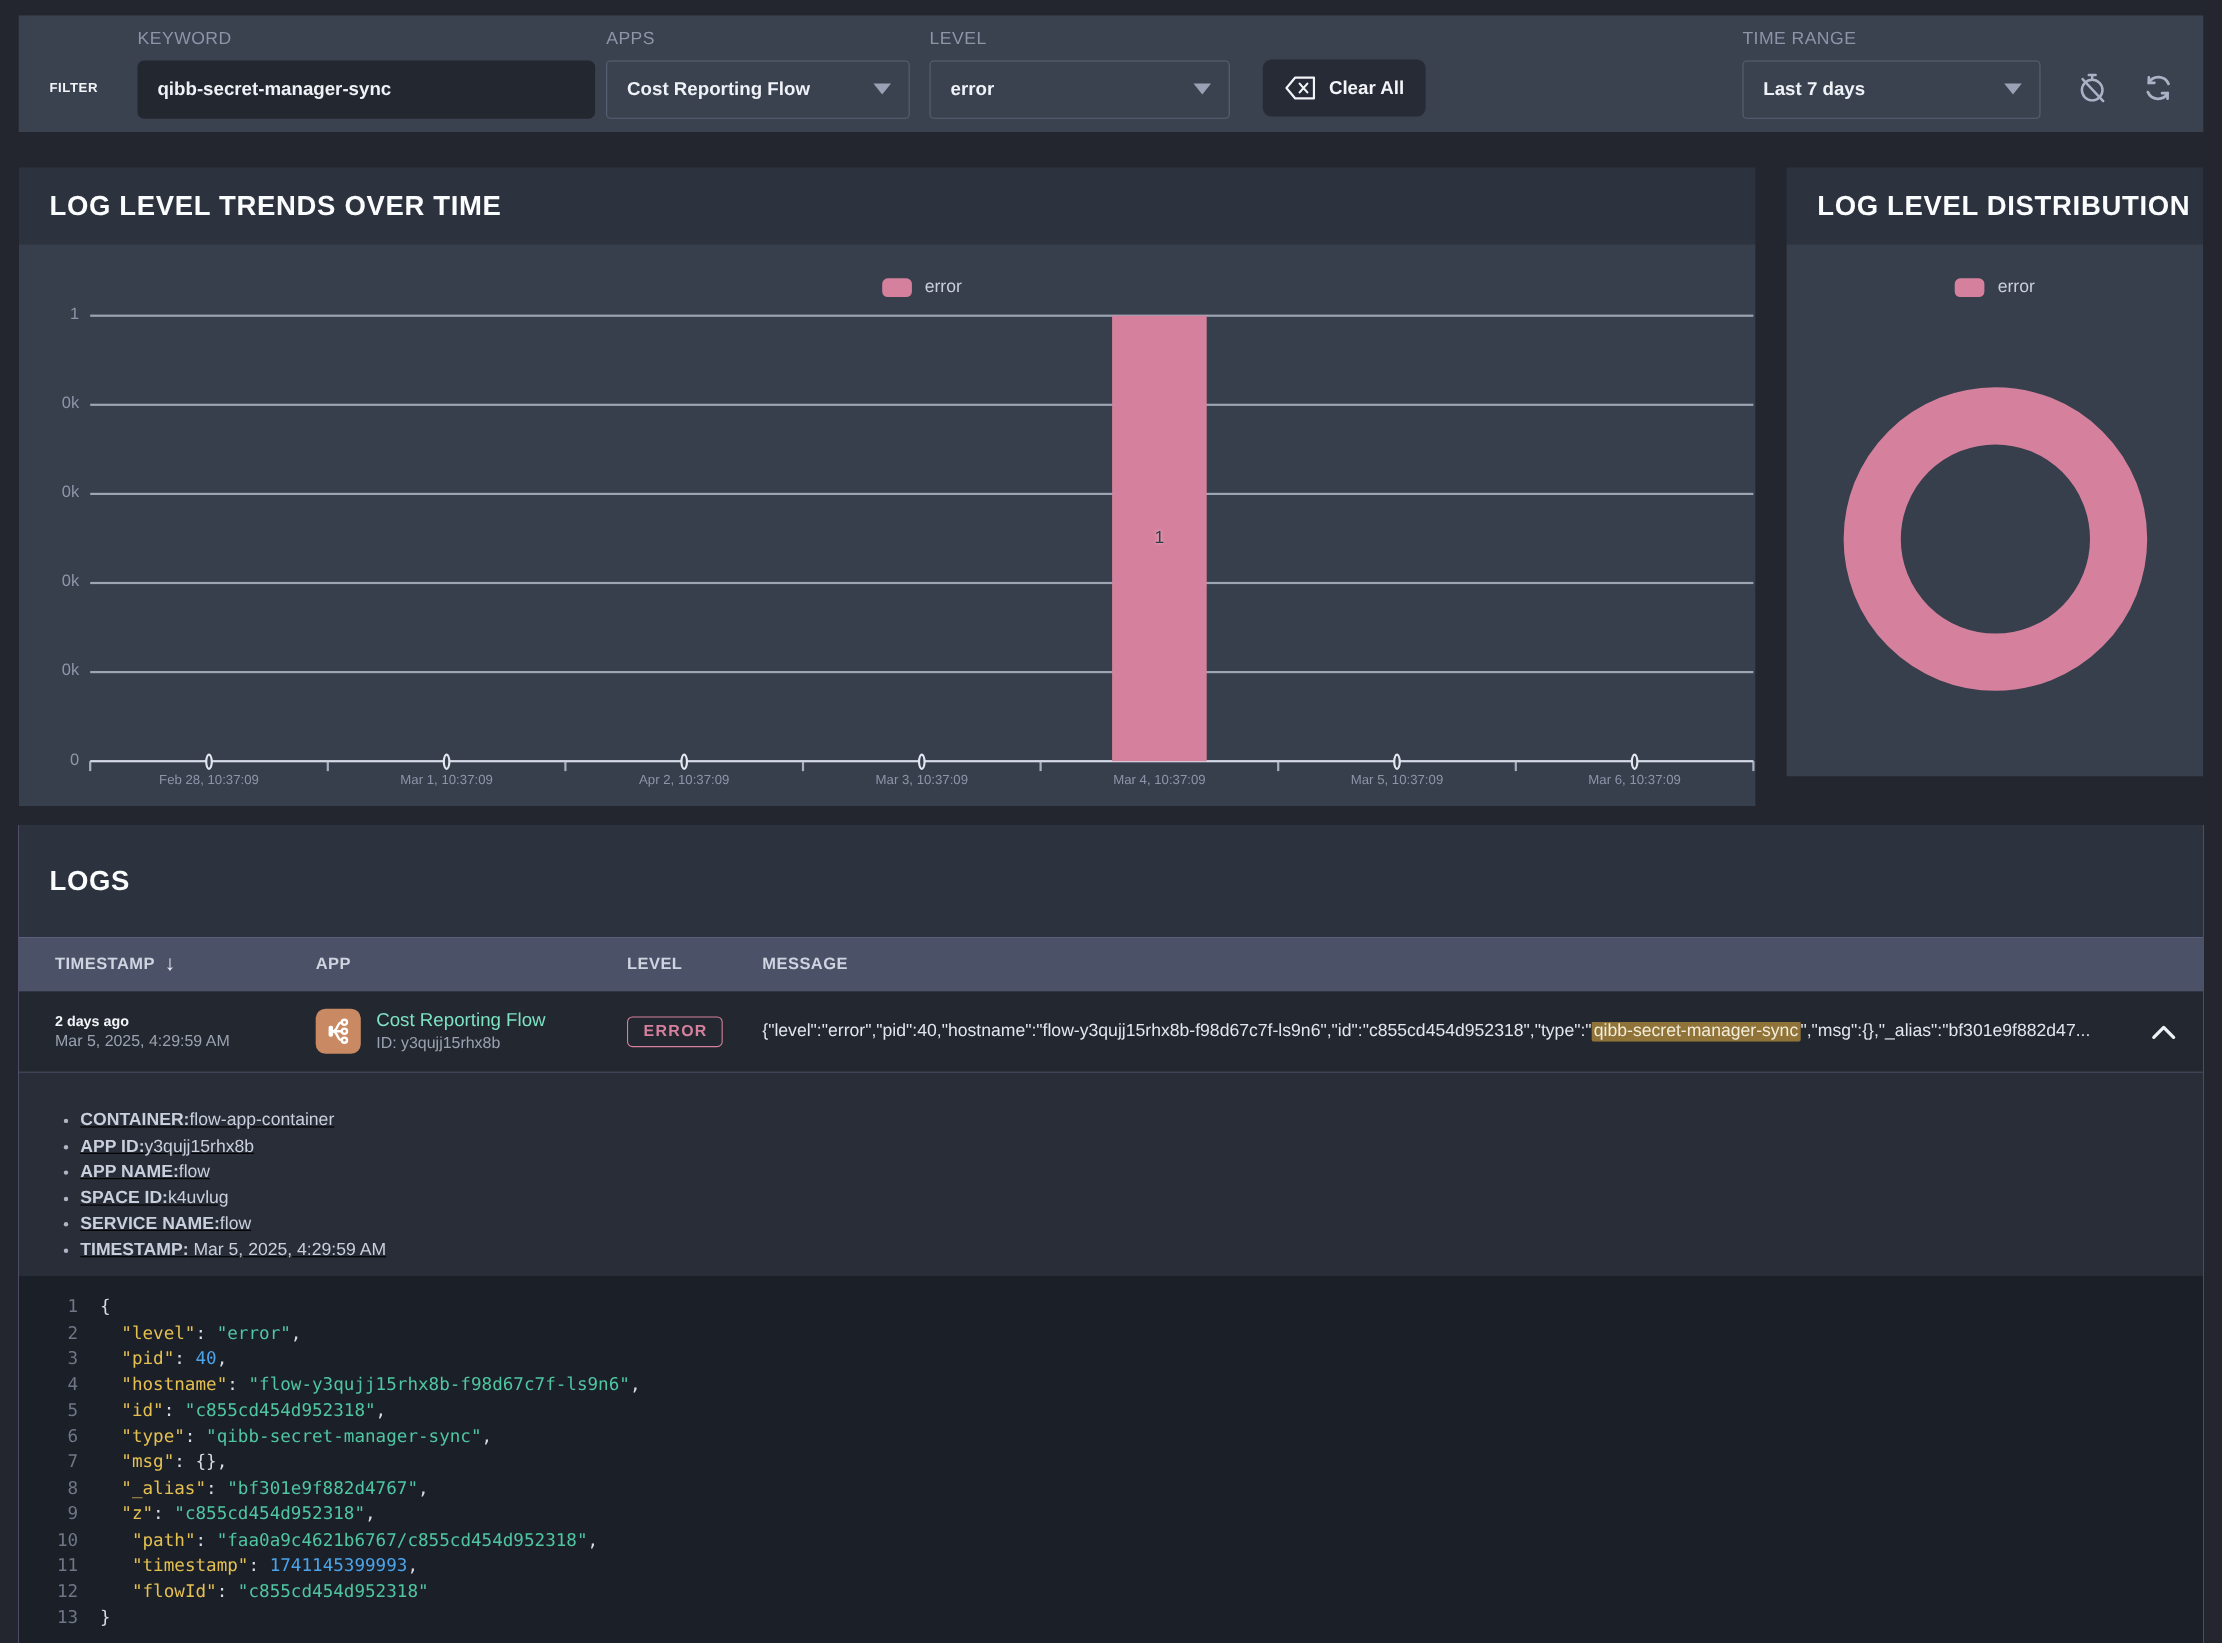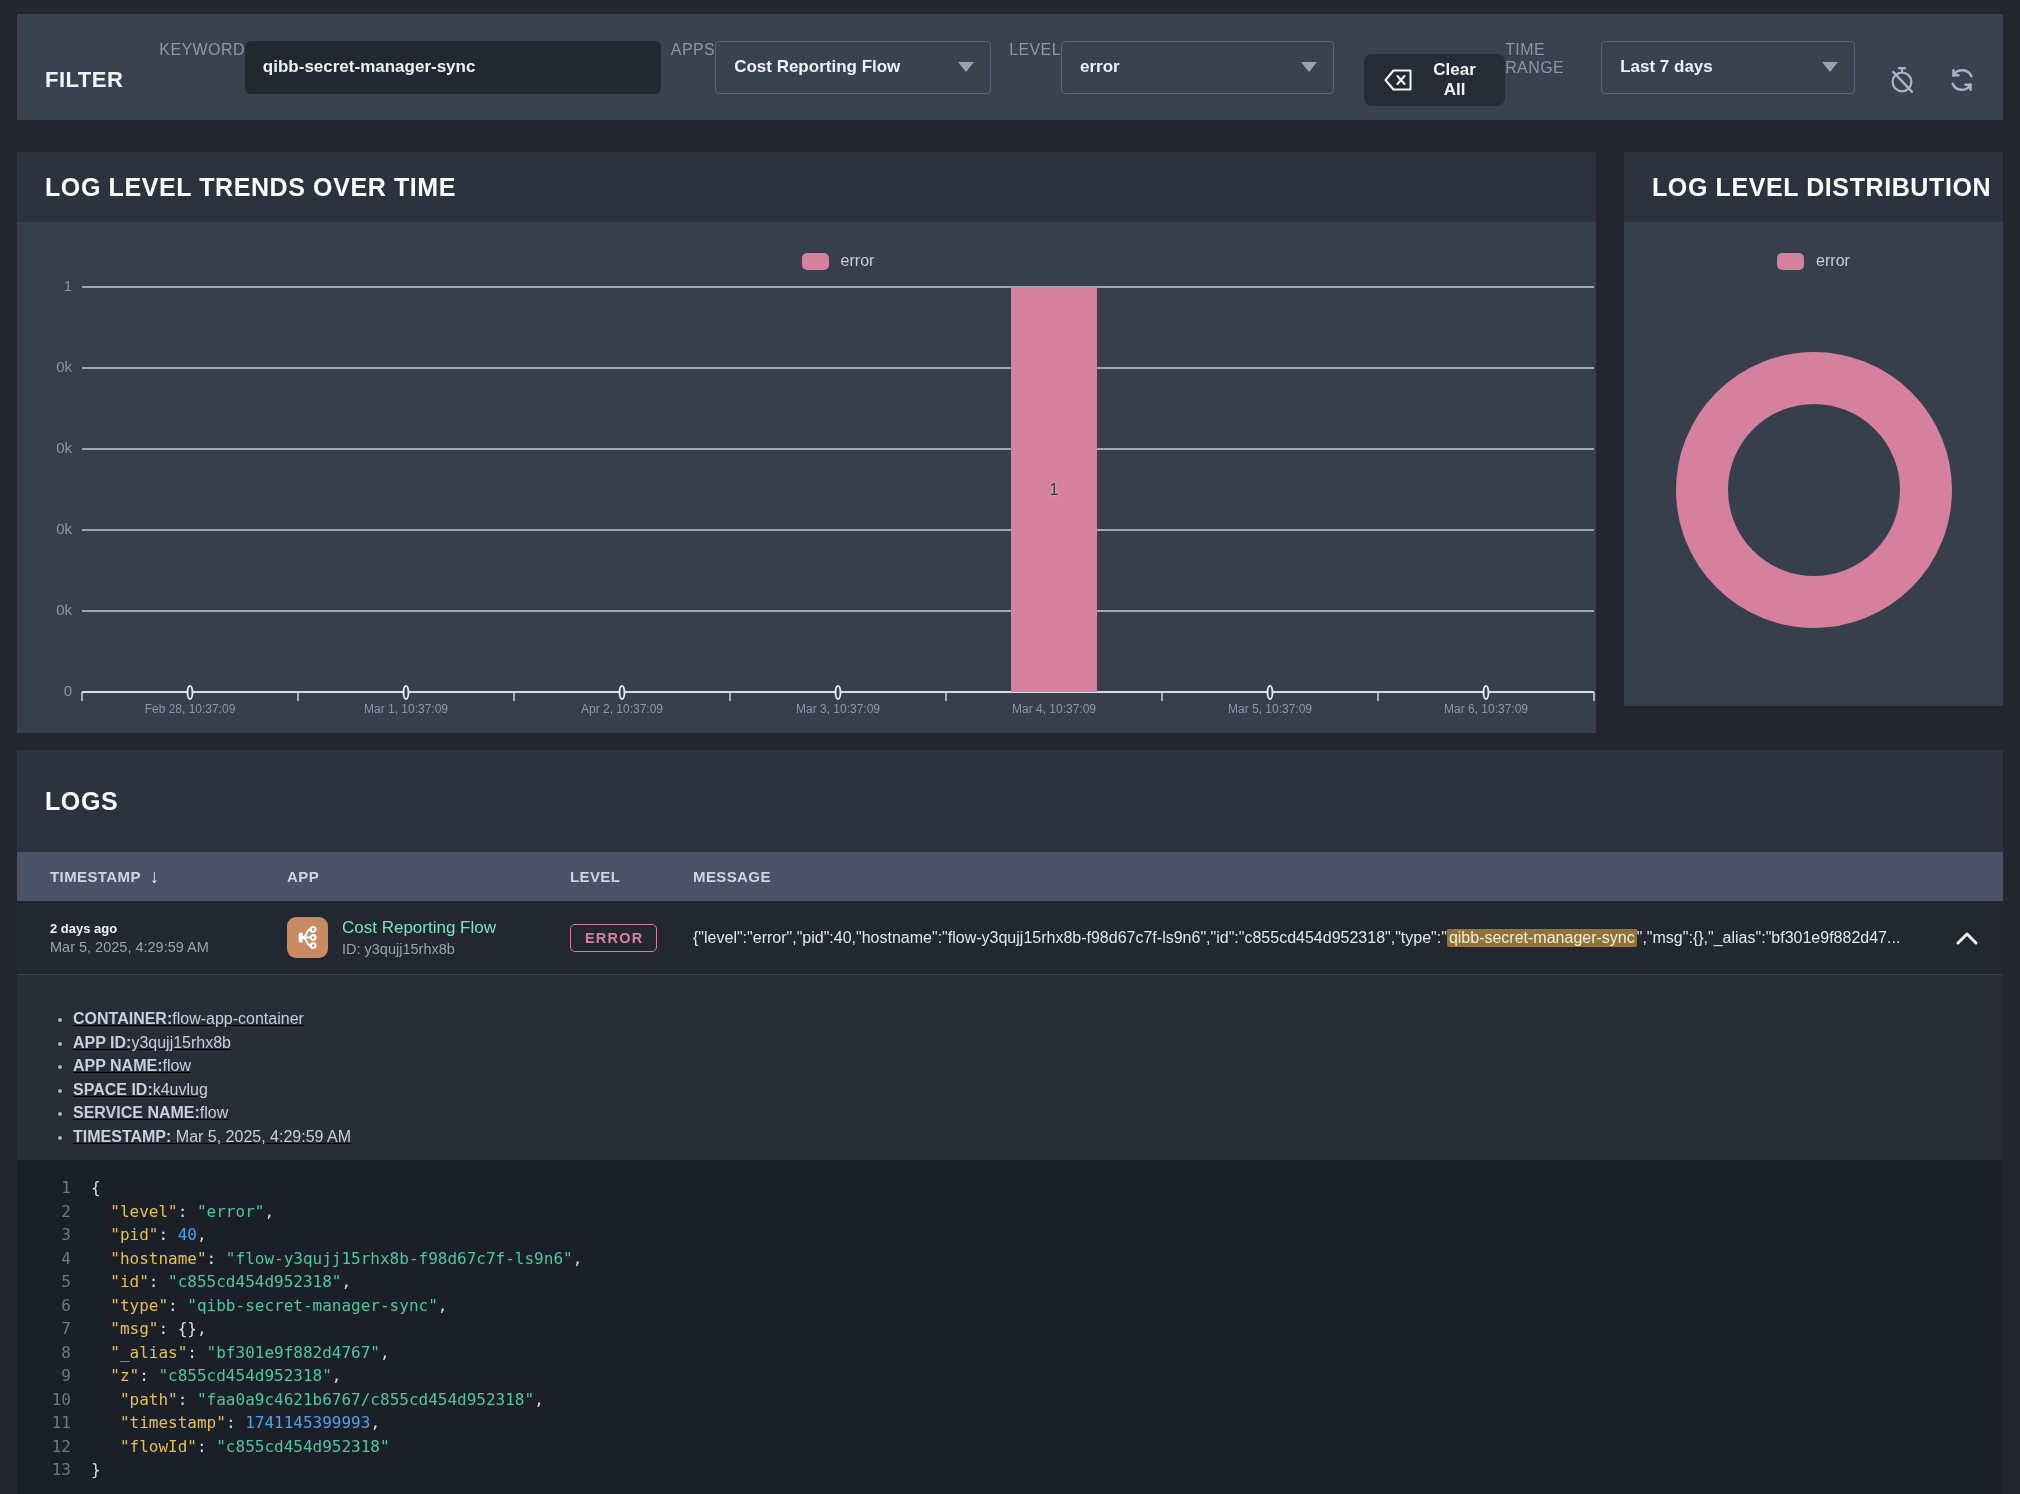--- a/index.html
+++ b/index.html
@@ -3,22 +3,22 @@
 <meta charset="utf-8">
 <style>
   * { margin:0; padding:0; box-sizing:border-box; }
   html,body { background:#191c23; }
   body { font-family:"Liberation Sans", sans-serif; }
   .page { position:relative; width:2020px; height:1494px; background:#23262f; overflow:hidden; }
 
   
   .filter-bar { position:absolute; top:14px; left:17px; right:17px; height:106px;
     background:#3a414f; display:flex; align-items:center; padding:0 20px 0 28px; }
-  .filter-title { font-size:22px; font-weight:bold; color:#f2f4f8; letter-spacing:.5px; margin-top:26px; margin-right:36px; }
-  .field { display:flex; flex-direction:row; }
+  .filter-title { font-size:12px; font-weight:bold; color:#f2f4f8; letter-spacing:.5px; margin-top:26px; margin-right:36px; }
+  .field { display:flex; flex-direction:column; }
   .field > label { font-size:16px; color:#8d95a9; margin-bottom:10px; letter-spacing:.4px; }
   .text-input { width:416px; height:53px; background:#23272f; border:none; border-radius:6px;
     color:#eef1f6; font-size:17px; font-weight:600; padding:0 18px; font-family:"Liberation Sans",sans-serif; outline:none; }
   .select { height:53px; border:1px solid #5a6375; border-radius:4px; display:flex; align-items:center;
     justify-content:space-between; padding:0 16px 0 18px; color:#eef1f6; font-size:17px; font-weight:600; cursor:pointer; background:transparent; }
   .select .caret { width:0; height:0; border-left:8px solid transparent; border-right:8px solid transparent;
     border-top:10px solid #99a2b4; margin-left:16px; }
   .f-apps .select { width:276px; } .f-apps { margin-left:10px; }
   .f-level .select { width:273px; } .f-level { margin-left:18px; }
   .clear-all { margin-left:30px; margin-top:26px; height:52px; padding:0 20px; background:#262b35; border:none;

